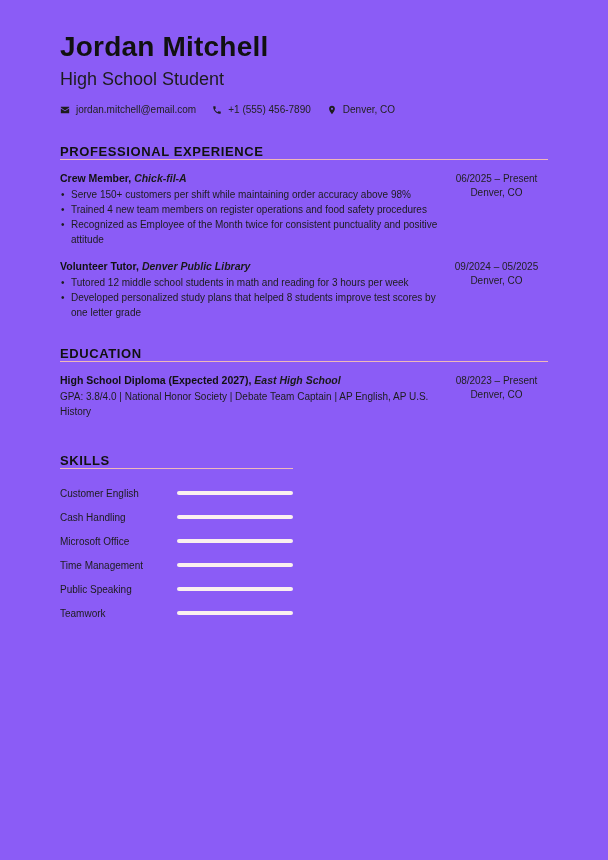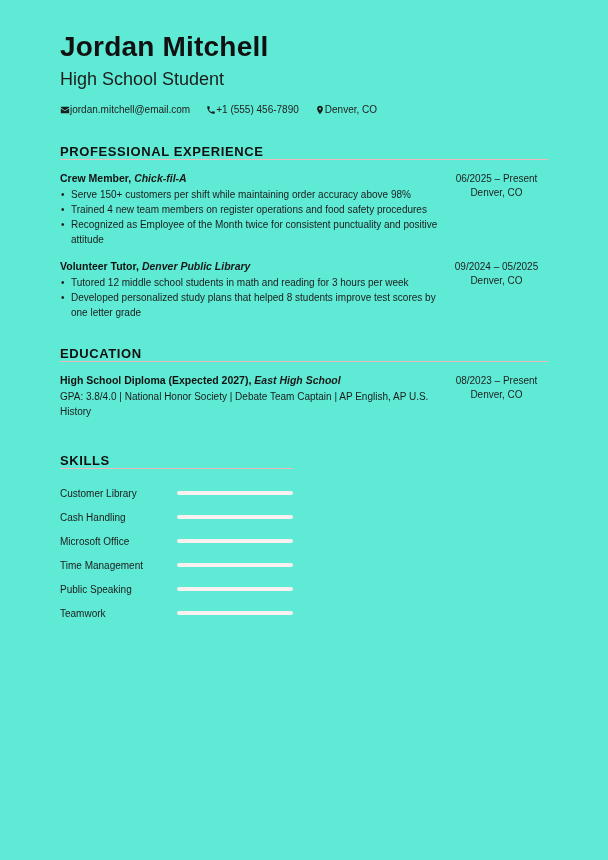--- a/index.html
+++ b/index.html
@@ -1,31 +1,31 @@
 <!DOCTYPE html>
 <html style="--text: #1a1a1a; --accent-line: #efb9b9; --bar-fill: #d9a9a7; --bar-track: #faf0ef;"><head>
 <meta charset="utf-8">
 <style>
   html,body{margin:0;padding:0;background:#e9e9e9;}
   .page{
     position:relative;
     width:608px;height:860px;
     margin:0 auto;
-    background:#5eead4;
+    background:#8b5cf6;
     box-sizing:border-box;
     padding:32px 60px 0 60px;
     font-family:"Liberation Sans", sans-serif;
     color:var(--text,#1a1a1a);
     overflow:hidden;
   }
   
   .name{font-size:28px;line-height:30px;font-weight:700;letter-spacing:.2px;color:#111;}
   .subtitle{margin-top:8px;font-size:18px;line-height:19px;font-weight:400;color:#1c1c1c;}
   .contact{margin-top:15px;display:flex;align-items:center;column-gap:16px;font-size:10px;color:#222;}
-  .contact .item{display:flex;align-items:center;column-gap:0;white-space:nowrap;}
+  .contact .item{display:flex;align-items:center;column-gap:6px;white-space:nowrap;}
   .cicon{width:10px;height:10px;display:inline-block;flex:none;}
   .cicon svg{display:block;width:10px;height:10px;fill:#1d1d1d;}
   
   .section{margin-top:29px;}
   .sec-head{
     font-size:13px;font-weight:800;letter-spacing:.6px;color:#111;
     border-bottom:1px solid var(--accent-line,#efb9b9);
   }
   .entry{margin-top:12px;display:flex;justify-content:space-between;}
   .entry + .entry{margin-top:13px;}
@@ -142,21 +142,21 @@
       </div>
     </div>
   </div>
 
   <div class="two-col">
 
     <div class="col">
       <div class="sec-head">SKILLS</div>
       <div class="meter-rows">
         <div class="meter-row">
-          <span class="meter-label">Customer Library</span>
+          <span class="meter-label">Customer English</span>
           <span class="bar"><span class="bar-fill" style="width: 80%;"></span></span>
         </div>
         <div class="meter-row">
           <span class="meter-label">Cash Handling</span>
           <span class="bar"><span class="bar-fill" style="width: 80%;"></span></span>
         </div>
         <div class="meter-row">
           <span class="meter-label">Microsoft Office</span>
           <span class="bar"><span class="bar-fill" style="width: 60%;"></span></span>
         </div>

